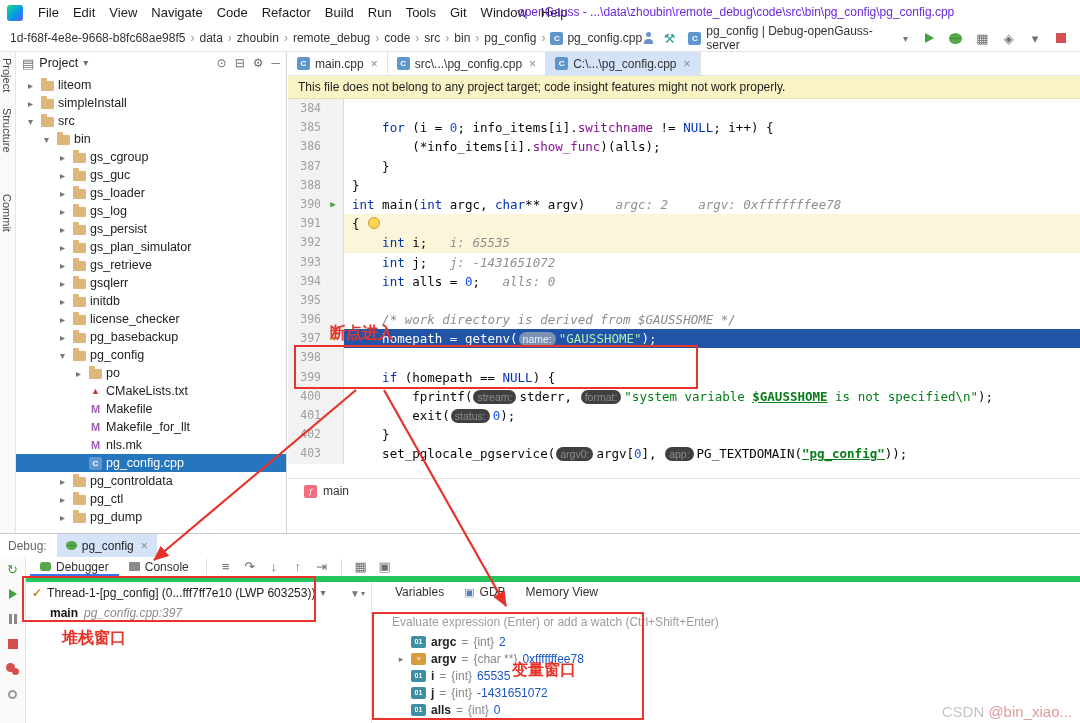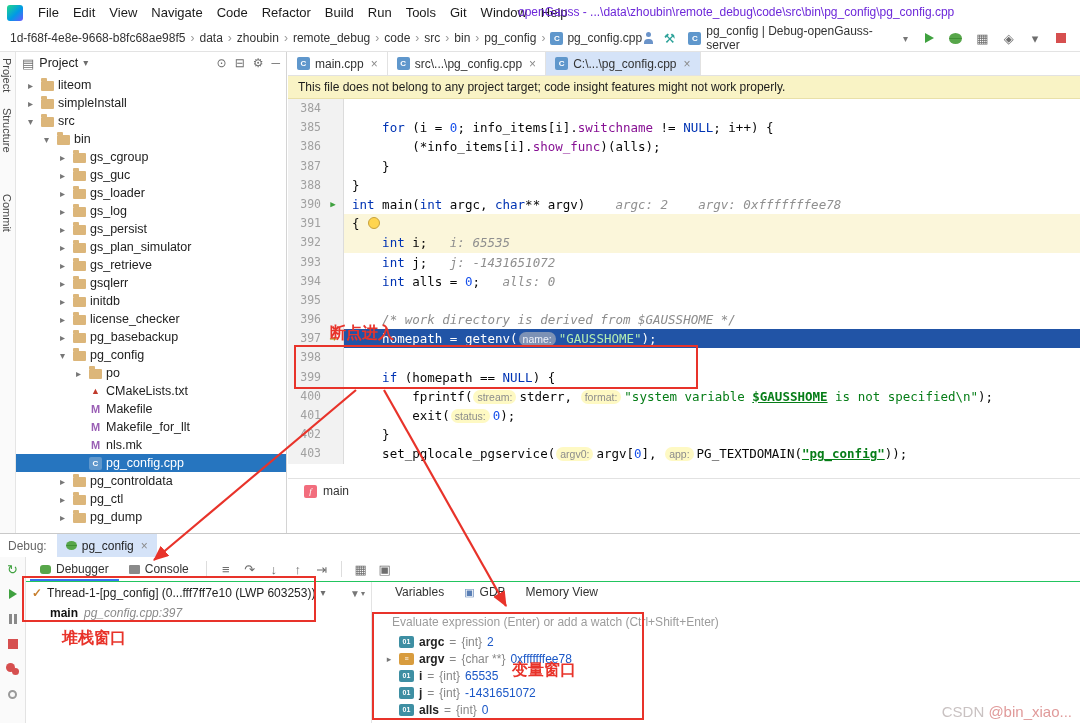--- a/index.html
+++ b/index.html
@@ -76,21 +76,21 @@
   .gi.arrow{color:#b8860b;font-weight:bold;}
   .gi.run{color:#3fa13f;font-size:9px;}
   .content{flex:1;white-space:pre;padding-left:8px;color:#080808;}
   .content .k{color:#0033b3;}
   .content .n{color:#1750eb;}
   .content .s{color:#067d17;}
   .content .su{color:#067d17;text-decoration:underline;font-weight:bold;}
   .content .c{color:#8c8c8c;font-style:italic;}
   .content .f{color:#871094;}
   .content .h{color:#8f8f8f;font-style:italic;}
-  .ph{display:inline-block;background:#fef9c3;color:#8c8c8c;border-radius:7px;padding:0 4px;margin:0 3px 0 1px;
+  .ph{display:inline-block;background:#404040;color:#8c8c8c;border-radius:7px;padding:0 4px;margin:0 3px 0 1px;
       font-size:10.5px;line-height:14px;font-family:"Liberation Sans",sans-serif;}
   .cl.hl .content{background:#fbf6da;}
   .cl.exec .content{background:#2154a6;}
   .cl.exec .content .p,.cl.exec .content .k,.cl.exec .content .n{color:#fff;}
   .cl.exec .content .s,.cl.exec .content .su{color:#b2edb2;}
   .cl.exec .ph{background:#7d92b5;color:#eef3fb;}
   .bulb{display:inline-block;width:10px;height:10px;border-radius:50%;background:#ffd54f;border:1px solid #c7a13c;
         margin-left:8px;vertical-align:-1px;}
   .ebc{position:absolute;left:0;right:0;top:426px;height:24px;border-top:1px solid #e2e2e2;display:flex;
        align-items:center;gap:6px;padding-left:16px;font-size:12px;color:#333;background:#fff;}
@@ -101,21 +101,21 @@
   .debug{position:absolute;left:0;top:533px;right:0;bottom:0;background:#fff;border-top:1px solid #c9c9c9;box-sizing:border-box;}
   .dhead{height:23px;display:flex;align-items:stretch;}
   .dlabel{align-self:center;color:#666;font-size:12px;padding:0 10px 0 8px;}
   .dtab{display:flex;align-items:center;gap:5px;padding:0 9px;font-size:12px;background:#d5e3f8;cursor:default;}
   .dstrip{position:absolute;left:0;top:23px;width:26px;bottom:0;border-right:1px solid #e3e3e3;background:#fafafa;
           display:flex;flex-direction:column;align-items:center;padding-top:4px;gap:9px;box-sizing:border-box;}
   .sico{width:18px;height:16px;display:inline-flex;align-items:center;justify-content:center;font-size:13px;cursor:default;}
   .pause-ic{width:8px;height:10px;border-left:3px solid #8a8a8a;border-right:3px solid #8a8a8a;box-sizing:border-box;}
   .bp-ic{width:9px;height:9px;border-radius:50%;background:#d64f4f;box-shadow:5px 4px 0 -1px #d64f4f;margin-right:4px;margin-bottom:4px;}
   .mute-ic{width:9px;height:9px;border-radius:50%;border:2px solid #9a9a9a;box-sizing:border-box;}
-  .dtoolbar{position:absolute;left:26px;top:23px;right:0;height:25px;border-bottom:1px solid #22c55e;
+  .dtoolbar{position:absolute;left:26px;top:23px;right:0;height:25px;border-bottom:6px solid #22c55e;
             display:flex;align-items:center;padding-left:4px;box-sizing:border-box;}
   .dtab2{display:flex;align-items:center;gap:5px;padding:0 10px;font-size:12px;color:#333;height:100%;cursor:default;}
   .dtab2.active{box-shadow:inset 0 -2px 0 #3574f0;}
   .mini-ic{width:11px;height:9px;border-radius:3px;background:#57a64a;}
   .mini-ic.con{background:#8a8a8a;border-radius:1px;}
   .vsep{width:1px;height:16px;background:#ddd;margin:0 7px;}
   .tbi{width:18px;text-align:center;margin:0 3px;cursor:default;}
   .frames{position:absolute;left:26px;top:48px;width:346px;bottom:0;border-right:1px solid #e3e3e3;box-sizing:border-box;}
   .thread-row{height:22px;display:flex;align-items:center;gap:5px;padding:0 6px;font-size:12px;color:#222;white-space:nowrap;}
   .chk{color:#c77f2e;font-weight:bold;}
@@ -123,21 +123,21 @@
   .funnel .tiny{font-size:8px;}
   .frame-row{height:18px;display:flex;align-items:center;padding-left:24px;font-size:12px;}
   .ffn{font-weight:bold;color:#111;}
   .floc{font-style:italic;color:#8a8a8a;margin-left:6px;}
   .vars{position:absolute;left:372px;top:48px;right:0;bottom:0;}
   .vtabs{height:20px;display:flex;align-items:center;gap:2px;padding-left:14px;font-size:12px;color:#333;}
   .vtab{padding:0 9px;display:flex;align-items:center;gap:5px;cursor:default;}
   .gdbic{color:#5a7fb5;font-size:11px;}
   .ghost{margin-top:13px;padding-left:20px;font-size:12px;color:#9c9c9c;white-space:nowrap;}
   .varlist{margin-top:4px;}
-  .var-row{height:17px;display:flex;align-items:center;gap:5px;padding-left:12px;font-size:12px;white-space:nowrap;cursor:default;}
+  .var-row{height:17px;display:flex;align-items:center;gap:5px;padding-left:24px;font-size:12px;white-space:nowrap;cursor:default;}
   .vchev{width:10px;color:#777;font-size:9px;text-align:center;flex:none;}
   .vicon{width:15px;height:12px;border-radius:2px;color:#fff;font-size:7px;font-weight:bold;
          display:inline-flex;align-items:center;justify-content:center;flex:none;}
   .vicon.primitive{background:#3e8fa3;}
   .vicon.ref{background:#d89c3e;}
   .vname{font-weight:bold;color:#222;}
   .veq,.vtype{color:#888;}
   .vval{color:#1a57c7;}
 
   

